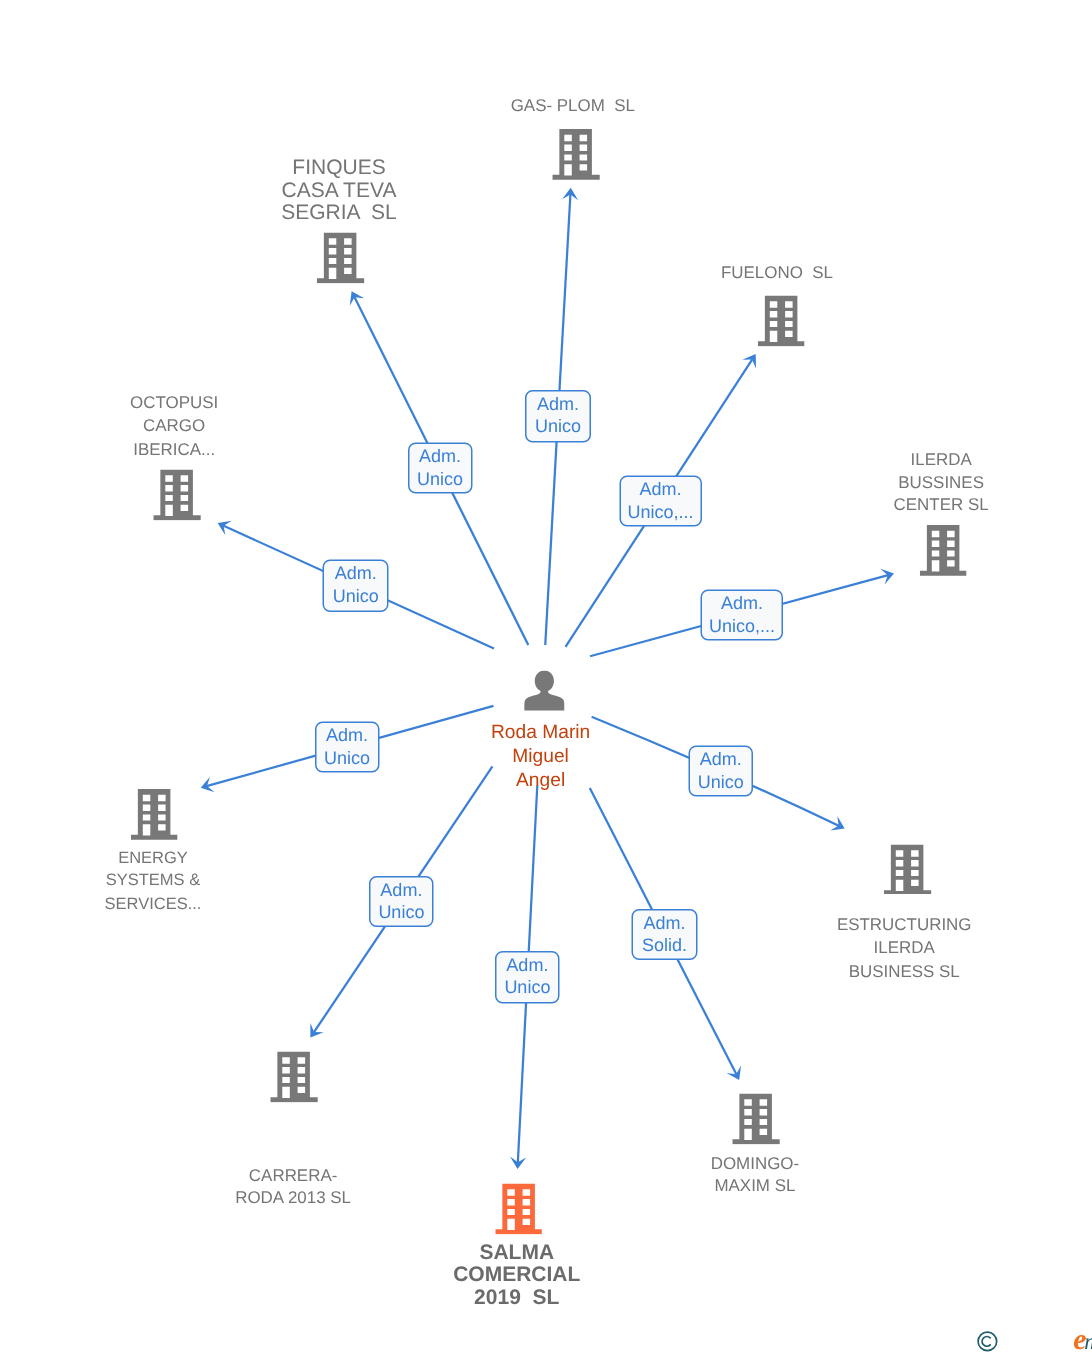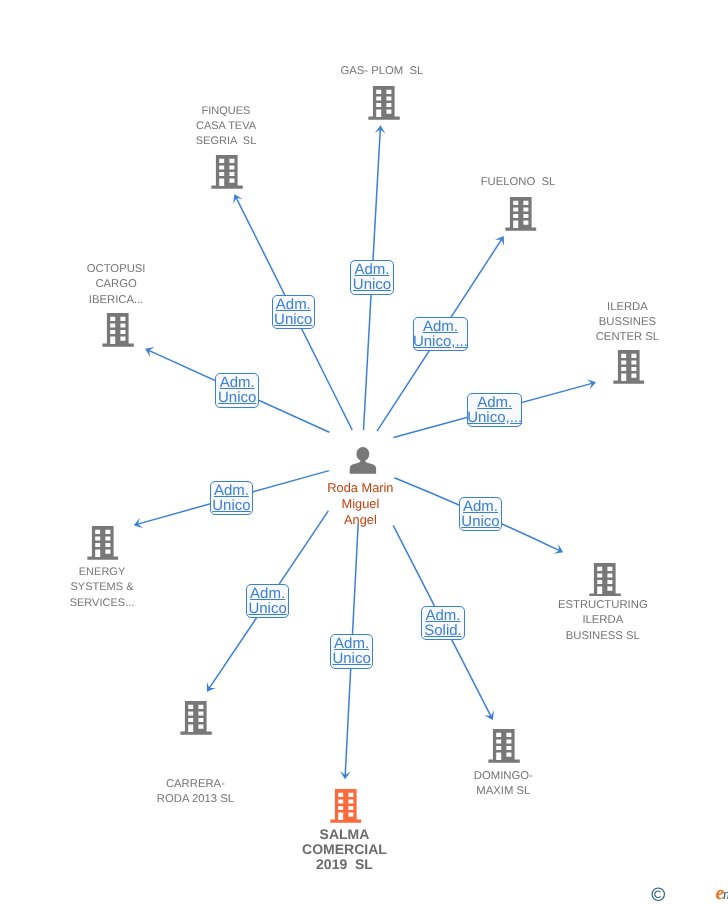--- a/index.html
+++ b/index.html
@@ -8,22 +8,22 @@
        font-family:"Liberation Sans",sans-serif;-webkit-font-smoothing:antialiased;text-rendering:geometricPrecision;}
   #network{position:absolute;left:0;top:0;width:728px;height:905px;}
   #edge-layer{position:absolute;left:0;top:0;width:728px;height:905px;}
   .node{position:absolute;text-align:center;white-space:pre;}
   .node-icon{display:block;margin:0 auto;}
   .node-label{font-size:11.3px;line-height:15px;color:#6E6E6E;white-space:pre;}
   .node-label.bold{font-weight:bold;color:#6B6B6B;}
   .edge-label{position:absolute;box-sizing:border-box;
           border:1.5px solid #3B80D7;border-radius:5px;
           background:#f8f9fa;
-          color:#3B80D7;font-size:15px;line-height:15.1px;text-align:center;
-          white-space:pre;display:flex;align-items:center;justify-content:center;text-decoration:underline;}
+          color:#3B80D7;font-size:12px;line-height:15.1px;text-align:center;
+          white-space:pre;display:flex;align-items:center;justify-content:center;}
   #watermark{position:absolute;left:650px;top:884px;width:76px;height:18px;}
   #wm-copy{position:absolute;left:1.1px;top:3.1px;width:14.5px;height:14.5px;}
   #wm-brand{position:absolute;left:20.5px;top:0px;
             font-family:"Liberation Serif",serif;font-style:italic;font-size:15.3px;
             line-height:18px;color:#1F5C6E;letter-spacing:-0.15px;white-space:nowrap;margin-left:45px;}
   #wm-brand .first{color:#F2711C;font-size:19.8px;font-weight:bold;letter-spacing:-1.5px;}
 </style>
 </head>
 <body>
 
@@ -54,21 +54,21 @@
       <div class="node" style="left: 362.6px; top: 447.1px; width: 0px;"><svg width="27.2" height="26.8" viewBox="0 0 27.2 26.8" class="node-icon" style="position: absolute; left: 50%; transform: translateX(-50%); top: 0px;">
           <path fill="#787878" d="M13.5 0 C9.9 0 7.1 3.0 7.1 7.0 C7.1 10.1 8.8 12.7 11.0 13.6 C11.0 14.4 10.7 15.1 9.6 15.6 C6.7 16.9 1.8 17.2 0.7 19.7 C0.2 20.8 0.1 22.2 0.1 23.6 L0.1 26.7 L26.9 26.7 L26.9 23.6 C26.9 22.2 26.8 20.8 26.3 19.7 C25.2 17.2 20.3 16.9 17.4 15.6 C16.3 15.4 16.0 14.6 16.0 13.6 C18.2 12.7 19.9 10.1 19.9 7.0 C19.9 3.0 17.1 0 13.5 0 Z"></path>
         </svg><div class="node-label" style="color: #c2410c; font-size: 12.8px; line-height: 16px; position: absolute; left: calc(50% - 2.2px); transform: translateX(-50%); top: 32.5px;">Roda Marin
 Miguel
 Angel</div></div>
       <div class="node" style="left: 384.2px; top: 86.2px; width: 0px;"><svg width="31.6" height="33.8" viewBox="0 0 31.6 33.8" class="node-icon" style="position: absolute; left: 50%; transform: translateX(-50%); top: 0px;">
           <path fill="#787878" fill-rule="evenodd" d="M4.7 0 H26.4 V30.5 H31.6 V33.8 H0 V30.5 H4.7 ZM8.0 3.8 H13.0 V8.1 H8.0 ZM18.2 3.8 H23.2 V8.1 H18.2 ZM8.0 10.4 H13.0 V14.6 H8.0 ZM18.2 10.4 H23.2 V14.6 H18.2 ZM8.0 17.0 H13.0 V21.0 H8.0 ZM18.2 17.0 H23.2 V21.0 H18.2 ZM18.2 23.5 H23.2 V27.7 H18.2 ZM8.0 23.5 H13.0 V31.0 H8.0 Z"></path>
         </svg><div class="node-label" style="color: rgb(117, 117, 117); font-size: 11.3px; line-height: 15.4px; position: absolute; left: calc(50% - 2.3px); transform: translateX(-50%); top: -22.6px;">GAS- PLOM  SL</div></div>
       <div class="node" style="left: 227px; top: 155.3px; width: 0px;"><svg width="31.6" height="33.8" viewBox="0 0 31.6 33.8" class="node-icon" style="position: absolute; left: 50%; transform: translateX(-50%); top: 0px;">
           <path fill="#787878" fill-rule="evenodd" d="M4.7 0 H26.4 V30.5 H31.6 V33.8 H0 V30.5 H4.7 ZM8.0 3.8 H13.0 V8.1 H8.0 ZM18.2 3.8 H23.2 V8.1 H18.2 ZM8.0 10.4 H13.0 V14.6 H8.0 ZM18.2 10.4 H23.2 V14.6 H18.2 ZM8.0 17.0 H13.0 V21.0 H8.0 ZM18.2 17.0 H23.2 V21.0 H18.2 ZM18.2 23.5 H23.2 V27.7 H18.2 ZM8.0 23.5 H13.0 V31.0 H8.0 Z"></path>
-        </svg><div class="node-label" style="color: rgb(117, 117, 117); font-size: 11px; line-height: 15.4px; position: absolute; left: calc(50% - 1px); transform: translateX(-50%); top: -51.7px;">FINQUES
+        </svg><div class="node-label" style="color: rgb(117, 117, 117); font-size: 14px; line-height: 15.4px; position: absolute; left: calc(50% - 1px); transform: translateX(-50%); top: -51.7px;">FINQUES
 CASA TEVA
 SEGRIA  SL</div></div>
       <div class="node" style="left: 118.3px; top: 313px; width: 0px;"><svg width="31.6" height="33.8" viewBox="0 0 31.6 33.8" class="node-icon" style="position: absolute; left: 50%; transform: translateX(-50%); top: 0px;">
           <path fill="#787878" fill-rule="evenodd" d="M4.7 0 H26.4 V30.5 H31.6 V33.8 H0 V30.5 H4.7 ZM8.0 3.8 H13.0 V8.1 H8.0 ZM18.2 3.8 H23.2 V8.1 H18.2 ZM8.0 10.4 H13.0 V14.6 H8.0 ZM18.2 10.4 H23.2 V14.6 H18.2 ZM8.0 17.0 H13.0 V21.0 H8.0 ZM18.2 17.0 H23.2 V21.0 H18.2 ZM18.2 23.5 H23.2 V27.7 H18.2 ZM8.0 23.5 H13.0 V31.0 H8.0 Z"></path>
         </svg><div class="node-label" style="color: rgb(117, 117, 117); font-size: 11.3px; line-height: 15.4px; position: absolute; left: calc(50% - 2.2px); transform: translateX(-50%); top: -51.3px;">OCTOPUSI
 CARGO
 IBERICA...</div></div>
       <div class="node" style="left: 520.5px; top: 197px; width: 0px;"><svg width="31.6" height="33.8" viewBox="0 0 31.6 33.8" class="node-icon" style="position: absolute; left: 50%; transform: translateX(-50%); top: 0px;">
           <path fill="#787878" fill-rule="evenodd" d="M4.7 0 H26.4 V30.5 H31.6 V33.8 H0 V30.5 H4.7 ZM8.0 3.8 H13.0 V8.1 H8.0 ZM18.2 3.8 H23.2 V8.1 H18.2 ZM8.0 10.4 H13.0 V14.6 H8.0 ZM18.2 10.4 H23.2 V14.6 H18.2 ZM8.0 17.0 H13.0 V21.0 H8.0 ZM18.2 17.0 H23.2 V21.0 H18.2 ZM18.2 23.5 H23.2 V27.7 H18.2 ZM8.0 23.5 H13.0 V31.0 H8.0 Z"></path>
         </svg><div class="node-label" style="color: rgb(117, 117, 117); font-size: 11.3px; line-height: 15.4px; position: absolute; left: calc(50% - 2.5px); transform: translateX(-50%); top: -21.8px; text-align: center;">FUELONO  SL</div></div>
@@ -90,21 +90,21 @@
           <path fill="#FC6A3C" fill-rule="evenodd" d="M4.7 0 H26.4 V30.5 H31.6 V33.8 H0 V30.5 H4.7 ZM8.0 3.8 H13.0 V8.1 H8.0 ZM18.2 3.8 H23.2 V8.1 H18.2 ZM8.0 10.4 H13.0 V14.6 H8.0 ZM18.2 10.4 H23.2 V14.6 H18.2 ZM8.0 17.0 H13.0 V21.0 H8.0 ZM18.2 17.0 H23.2 V21.0 H18.2 ZM18.2 23.5 H23.2 V27.7 H18.2 ZM8.0 23.5 H13.0 V31.0 H8.0 Z"></path>
         </svg><div class="node-label bold" style="color: rgb(107, 107, 107); font-size: 14px; line-height: 15px; position: absolute; left: calc(50% - 1.4px); transform: translateX(-50%); top: 38.1px;">SALMA
 COMERCIAL
 2019  SL</div></div>
       <div class="node" style="left: 504.3px; top: 729.3px; width: 0px;"><svg width="31.6" height="33.8" viewBox="0 0 31.6 33.8" class="node-icon" style="position: absolute; left: 50%; transform: translateX(-50%); top: 0px;">
           <path fill="#787878" fill-rule="evenodd" d="M4.7 0 H26.4 V30.5 H31.6 V33.8 H0 V30.5 H4.7 ZM8.0 3.8 H13.0 V8.1 H8.0 ZM18.2 3.8 H23.2 V8.1 H18.2 ZM8.0 10.4 H13.0 V14.6 H8.0 ZM18.2 10.4 H23.2 V14.6 H18.2 ZM8.0 17.0 H13.0 V21.0 H8.0 ZM18.2 17.0 H23.2 V21.0 H18.2 ZM18.2 23.5 H23.2 V27.7 H18.2 ZM8.0 23.5 H13.0 V31.0 H8.0 Z"></path>
         </svg><div class="node-label" style="color: rgb(117, 117, 117); font-size: 11.3px; line-height: 15.4px; position: absolute; left: calc(50% - 1px); transform: translateX(-50%); top: 39.5px;">DOMINGO-
 MAXIM SL</div></div>
       <div class="node" style="left: 605.2px; top: 562.7px; width: 0px;"><svg width="31.6" height="33.8" viewBox="0 0 31.6 33.8" class="node-icon" style="position: absolute; left: 50%; transform: translateX(-50%); top: 0px;">
           <path fill="#787878" fill-rule="evenodd" d="M4.7 0 H26.4 V30.5 H31.6 V33.8 H0 V30.5 H4.7 ZM8.0 3.8 H13.0 V8.1 H8.0 ZM18.2 3.8 H23.2 V8.1 H18.2 ZM8.0 10.4 H13.0 V14.6 H8.0 ZM18.2 10.4 H23.2 V14.6 H18.2 ZM8.0 17.0 H13.0 V21.0 H8.0 ZM18.2 17.0 H23.2 V21.0 H18.2 ZM18.2 23.5 H23.2 V27.7 H18.2 ZM8.0 23.5 H13.0 V31.0 H8.0 Z"></path>
-        </svg><div class="node-label" style="color: rgb(117, 117, 117); font-size: 11.3px; line-height: 15.4px; position: absolute; left: calc(50% - 2.4px); transform: translateX(-50%); top: 35px;">ESTRUCTURING
+        </svg><div class="node-label" style="color: rgb(117, 117, 117); font-size: 11.3px; line-height: 15.4px; position: absolute; left: calc(50% - 2.4px); transform: translateX(-50%); top: 47px;">ESTRUCTURING
 ILERDA
 BUSINESS SL</div></div>
     </div>
   <div id="edge-label-layer">
       <div class="edge-label" style="width: 43.5px; height: 34.2px; left: 350.25px; top: 260.4px;">Adm.
 Unico</div>
       <div class="edge-label" style="width: 43.5px; height: 34.2px; left: 271.55px; top: 294.9px;">Adm.
 Unico</div>
       <div class="edge-label" style="width: 43.5px; height: 34.2px; left: 215.45px; top: 373.4px;">Adm.
 Unico</div>

